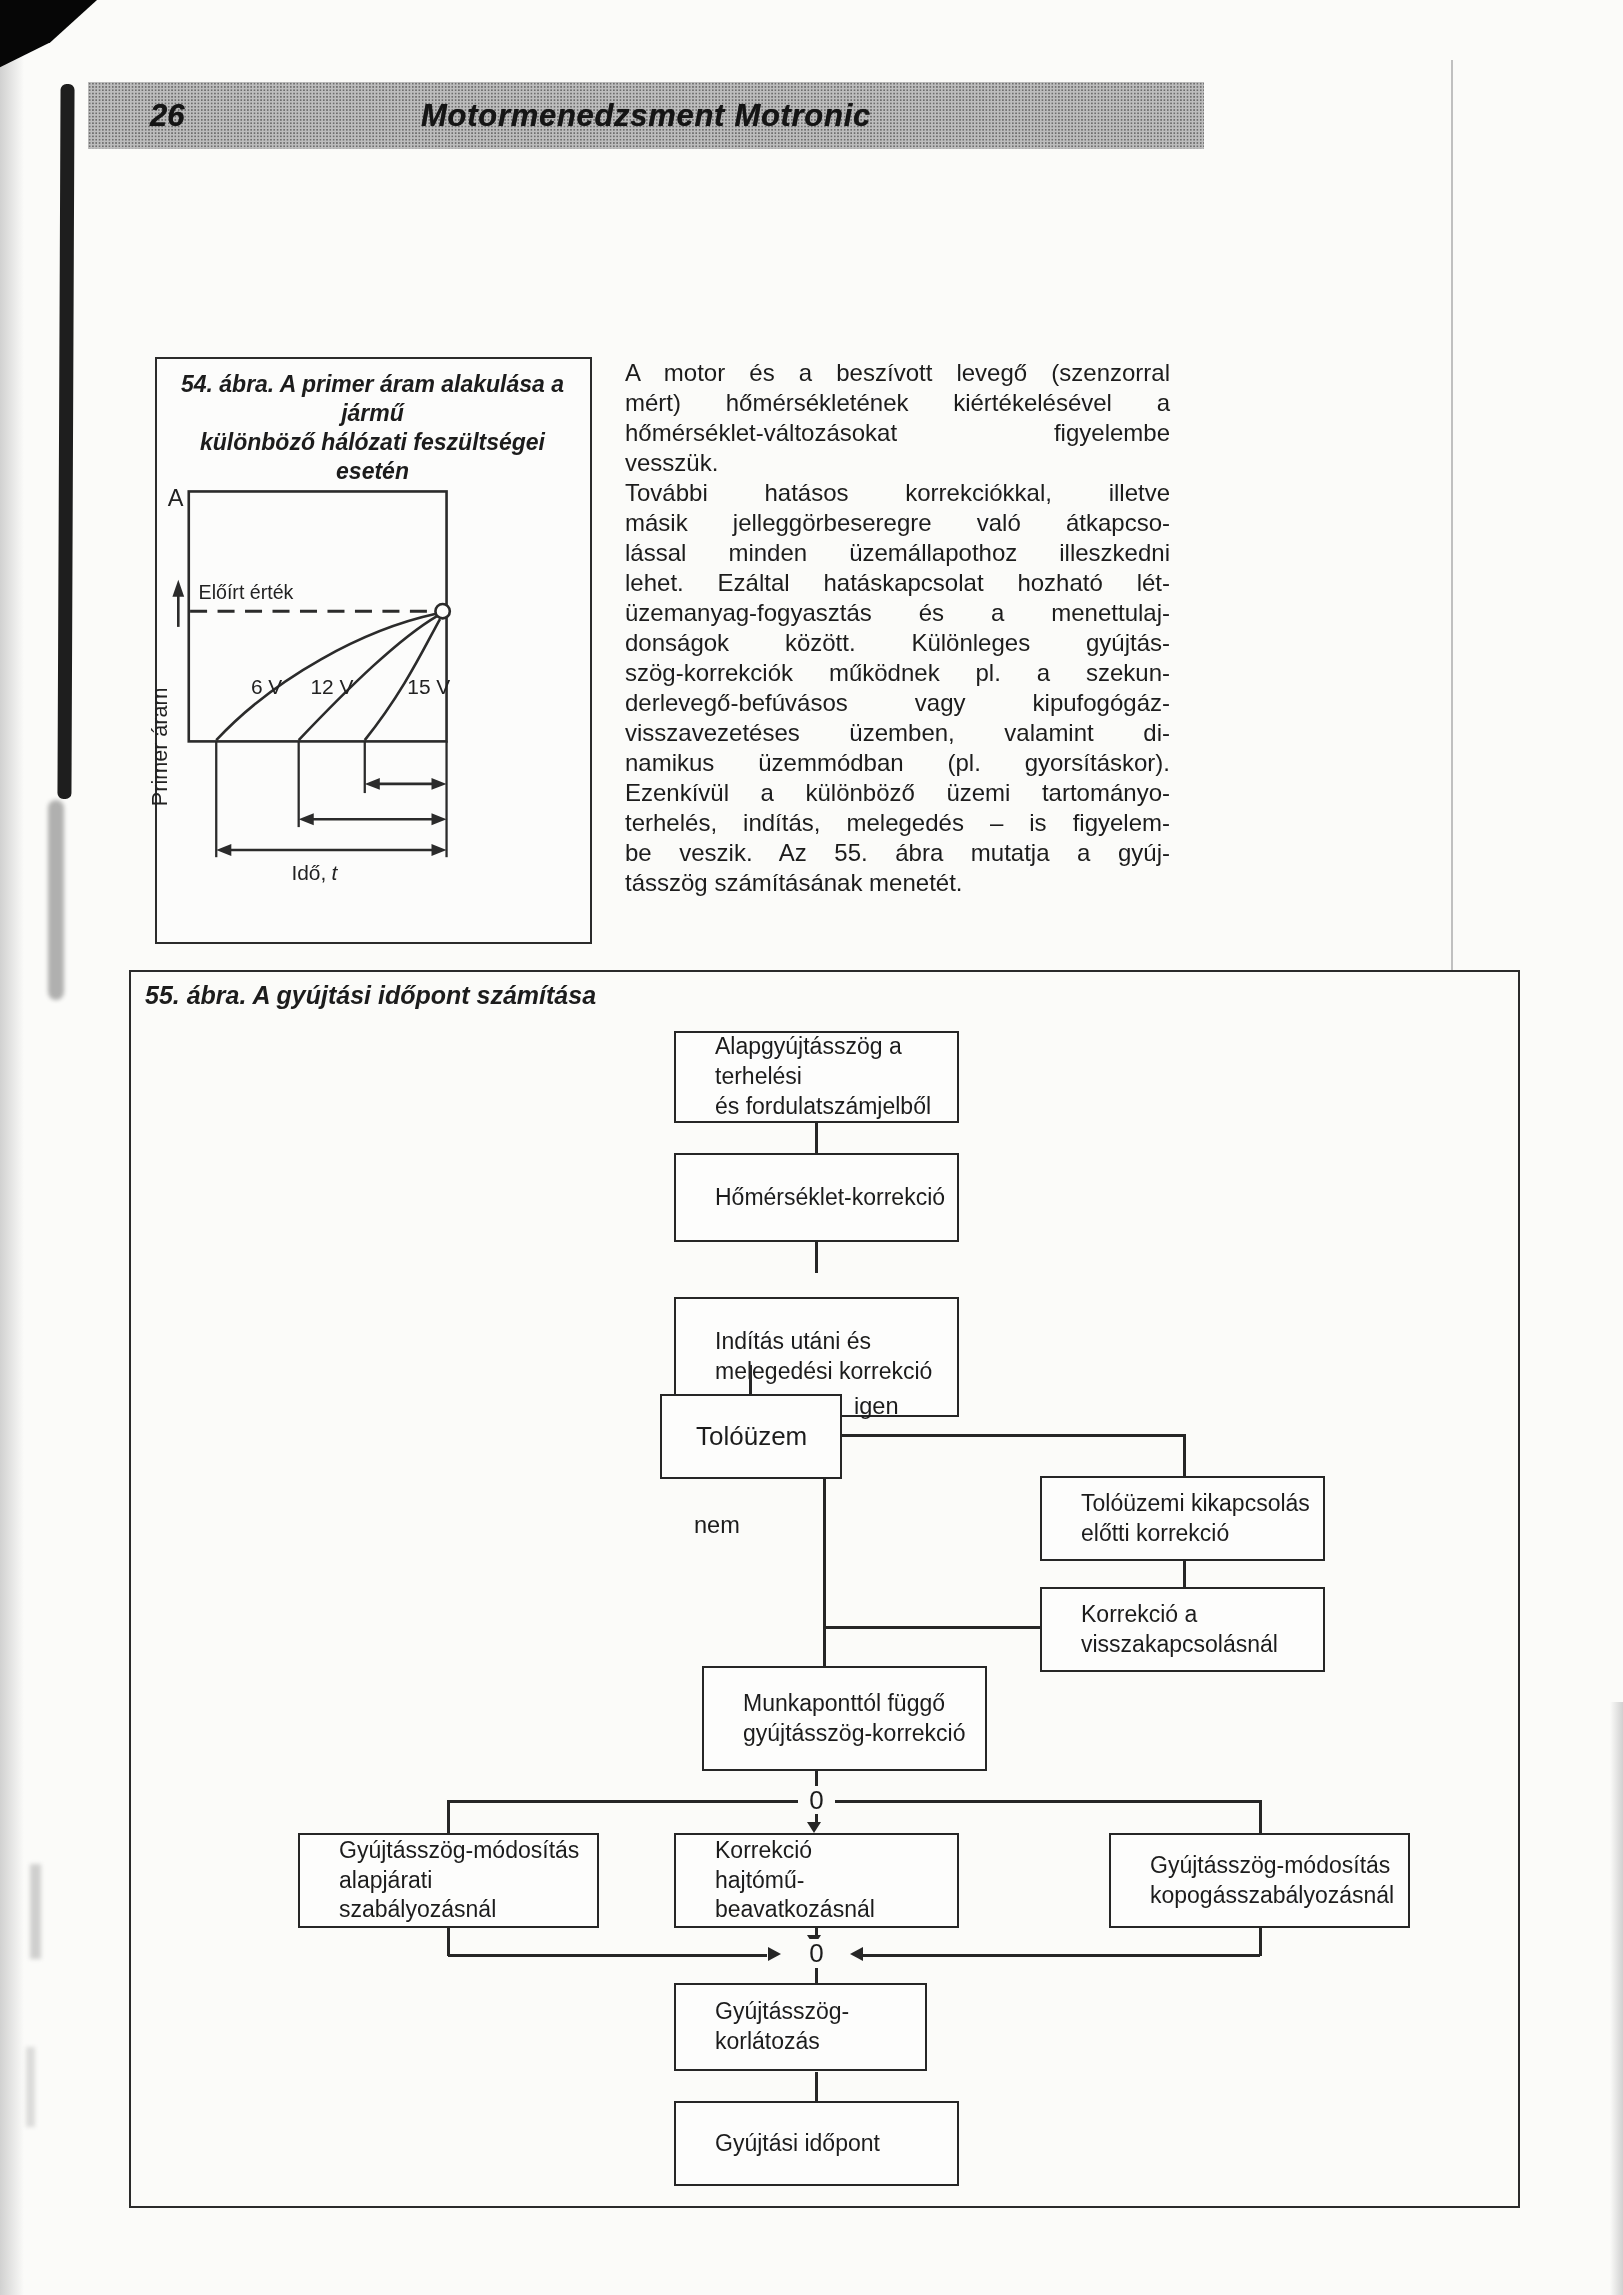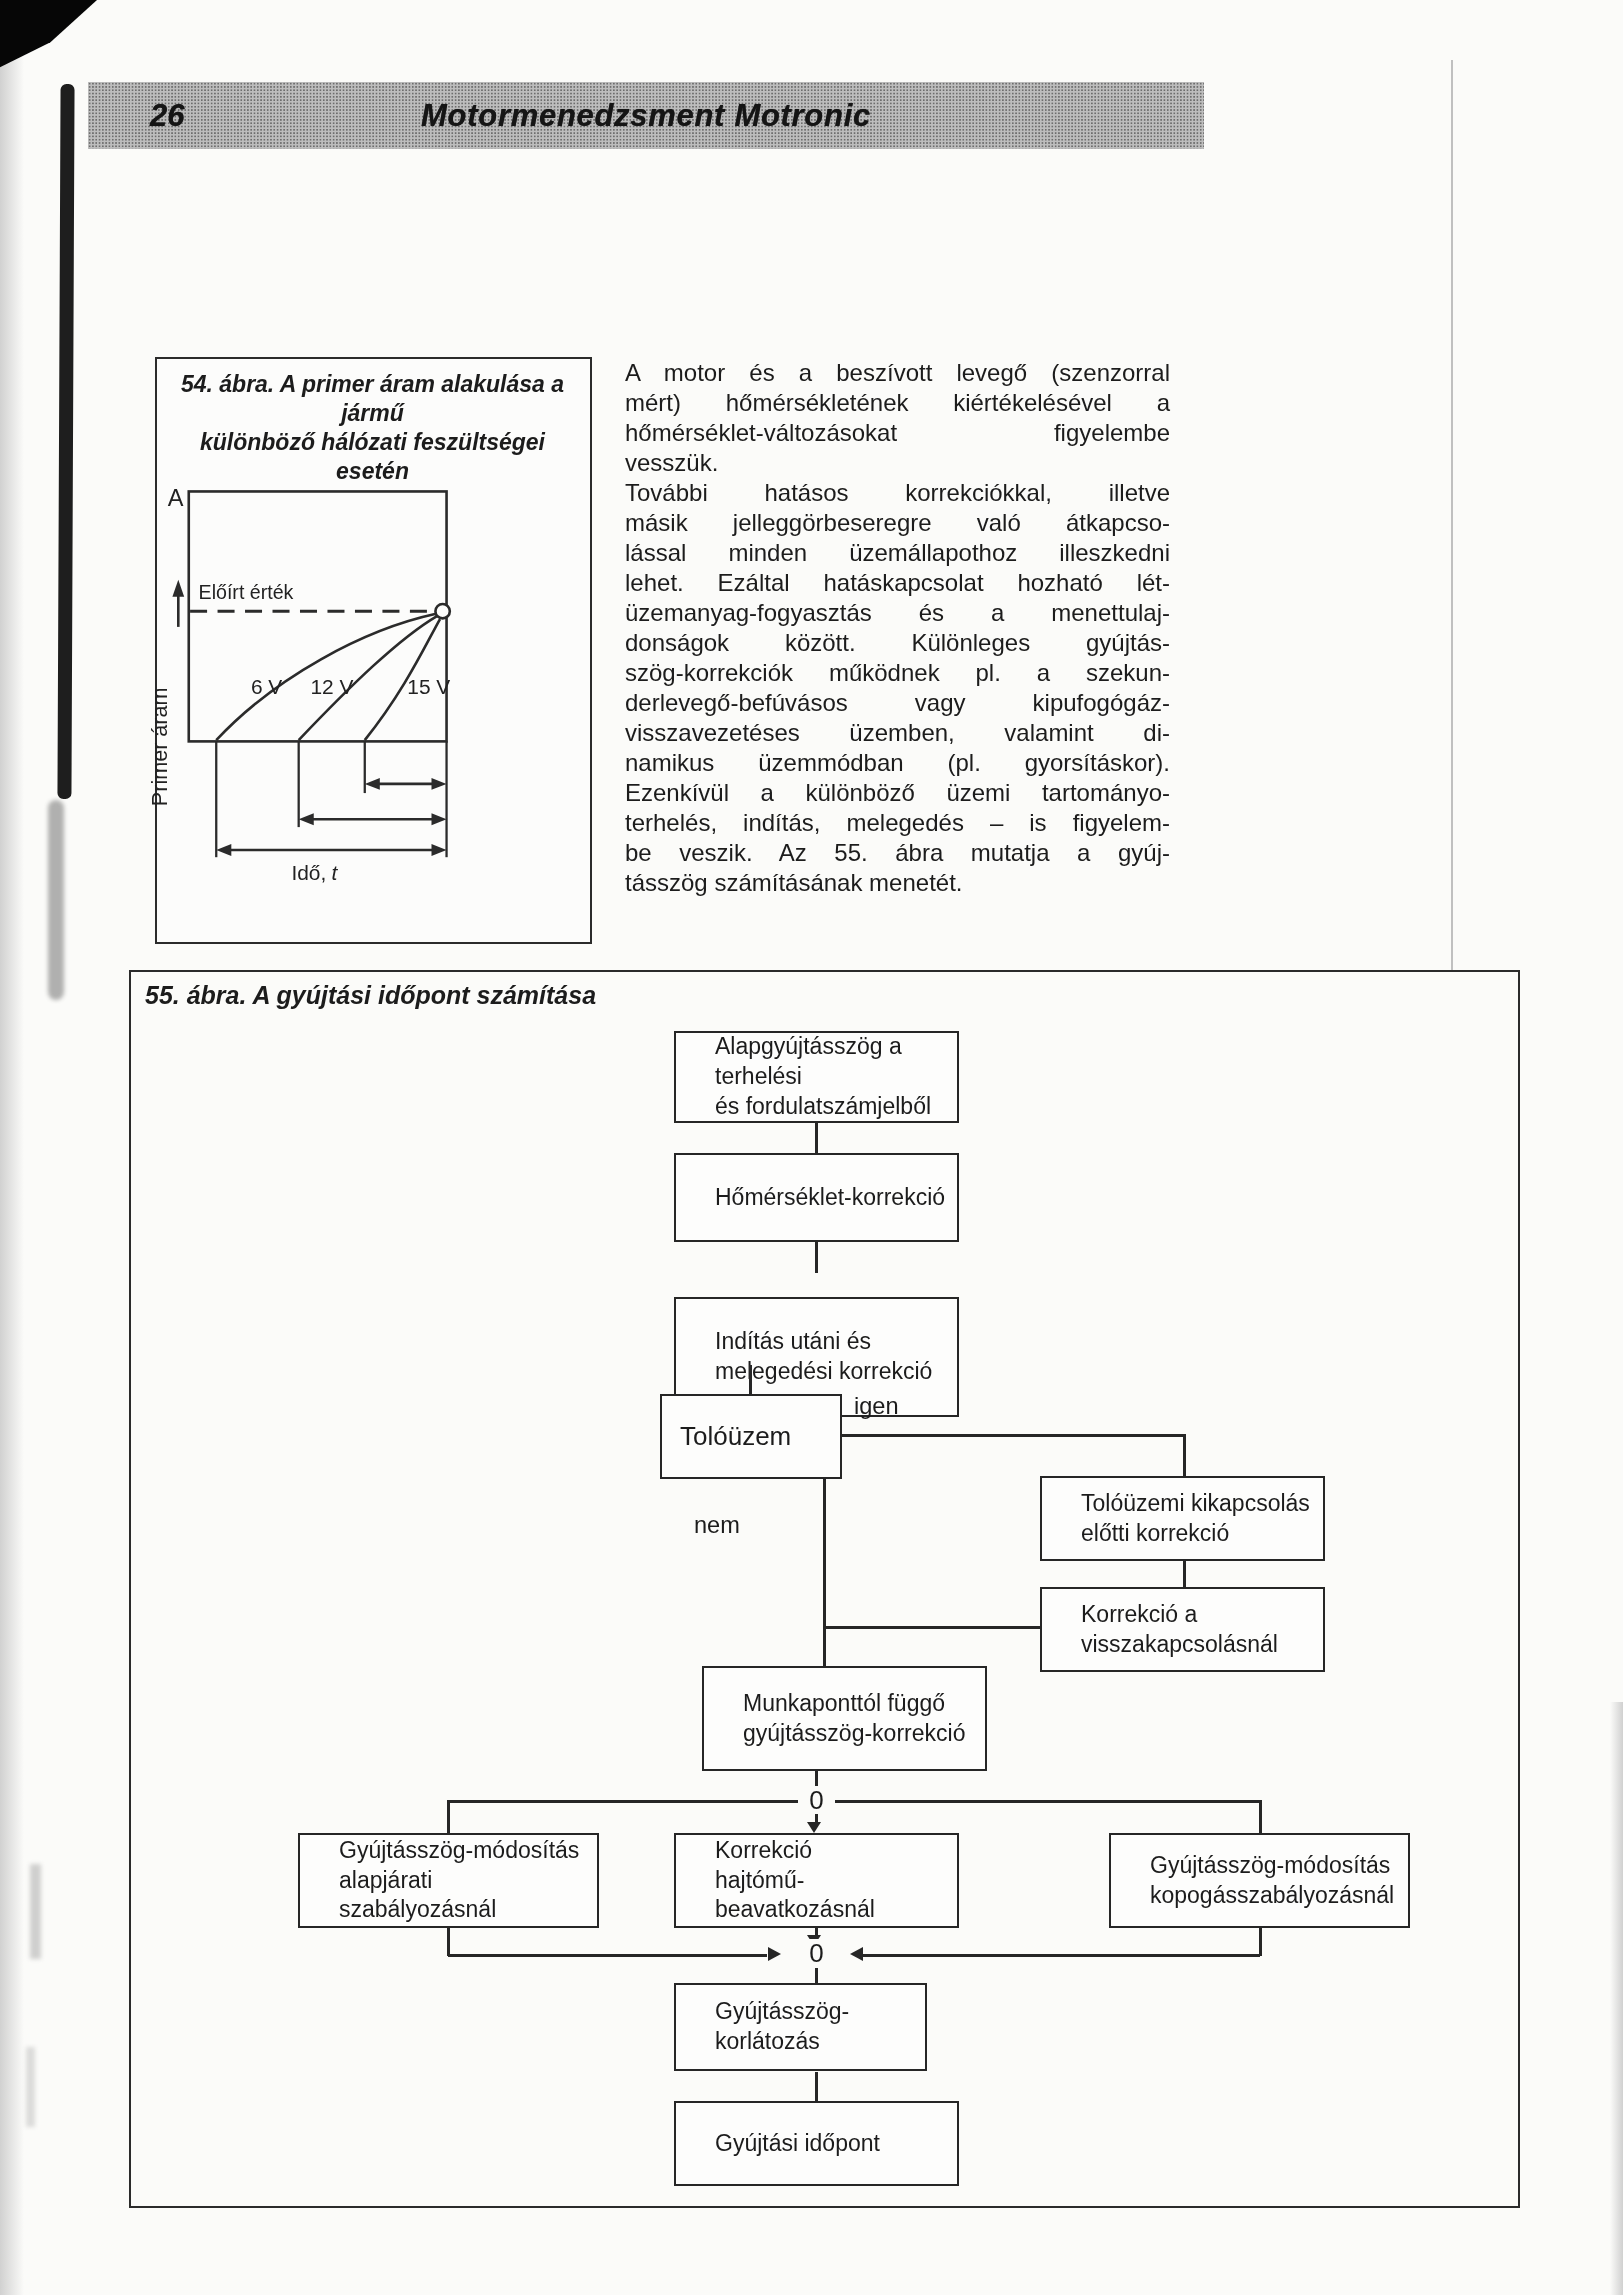--- a/index.html
+++ b/index.html
@@ -73,21 +73,21 @@
   .tri-left{border-top:7.9px solid transparent;border-bottom:7.9px solid transparent;
     border-right:13px solid #262626;}
 
   
   #fb-a{left:674px;top:1031px;width:285px;height:92px;}
   #cn-ab{left:815px;top:1123px;width:2.6px;height:31px;}
   #fb-b{left:674px;top:1153px;width:285px;height:89px;}
   #cn-bc{left:815px;top:1242px;width:2.6px;height:31px;}
   #fb-c{left:674px;top:1297px;width:285px;height:120px;}
   #cn-cd{left:749px;top:1365px;width:2.6px;height:29px;}
-  #fb-d{left:660px;top:1394px;width:182px;height:85px;font-size:26px;padding-left:18px;}
+  #fb-d{left:660px;top:1394px;width:182px;height:85px;font-size:26px;padding-left:34px;}
   #lb-igen{left:854px;top:1393px;}
   #cn-igen-h{left:841px;top:1434px;width:344px;height:2.6px;}
   #cn-igen-v{left:1183px;top:1434px;width:2.6px;height:42px;}
   #fb-e{left:1040px;top:1476px;width:285px;height:85px;}
   #cn-ef{left:1183px;top:1561px;width:2.6px;height:26px;}
   #fb-f{left:1040px;top:1587px;width:285px;height:85px;}
   #lb-nem{left:694px;top:1512px;}
   #cn-trunk{left:823px;top:1479px;width:2.6px;height:187px;}
   #cn-branchf{left:825px;top:1626px;width:215px;height:2.6px;}
   #fb-g{left:674px;top:1666px;width:285px;height:105px;margin-left:28px;}

